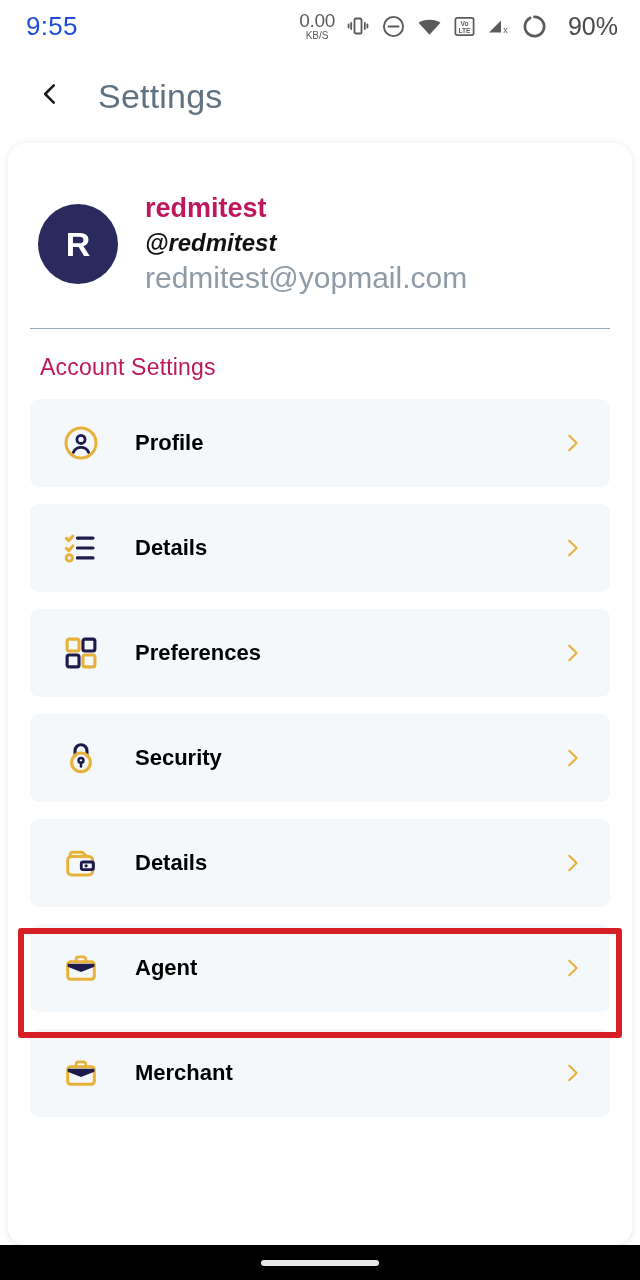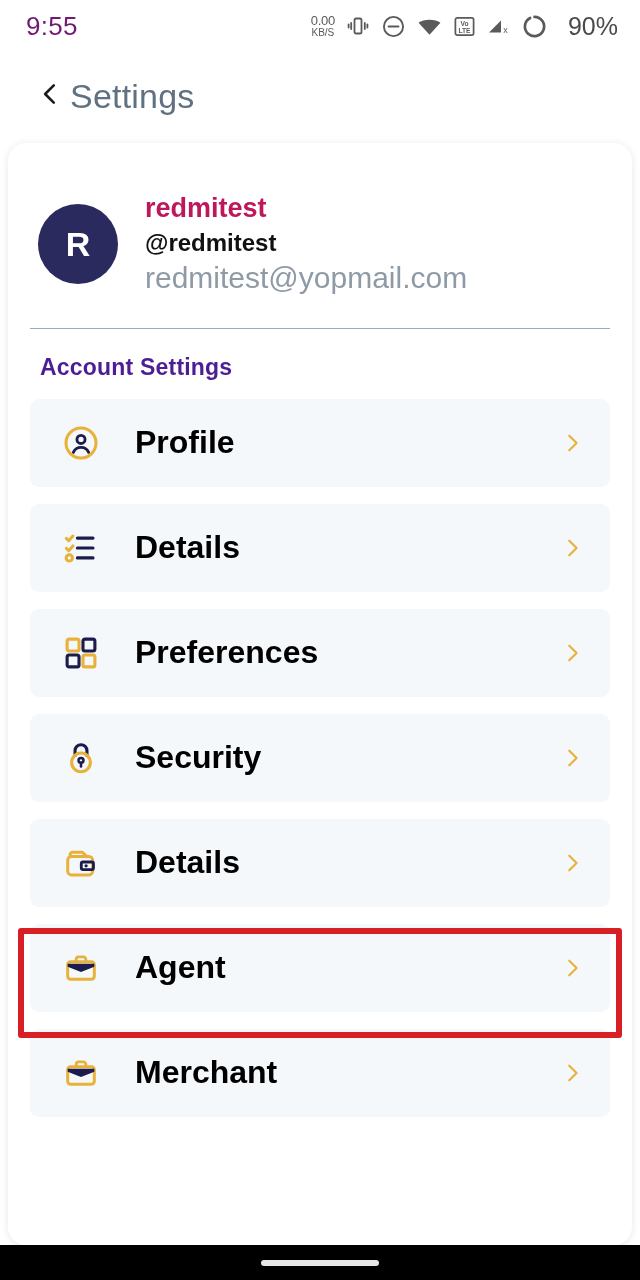--- a/index.html
+++ b/index.html
@@ -20,36 +20,36 @@
     height: 52px;
     display: flex;
     align-items: center;
     justify-content: space-between;
     padding: 0 22px 0 26px;
     box-sizing: border-box;
     background: #ffffff;
   }
   .status-time {
     font-size: 26px;
-    color: #701a75;
+    color: #1d4ed8;
     letter-spacing: 0.3px;
   }
   .status-icons {
     display: flex;
     align-items: center;
     gap: 11px;
   }
   .netspeed {
     display: flex;
     flex-direction: column;
     align-items: center;
     line-height: 1;
     color: #5a5a5a;
   }
-  .netspeed .rate { font-size: 13px; letter-spacing: -0.3px; }
+  .netspeed .rate { font-size: 19px; letter-spacing: -0.3px; }
   .netspeed .unit { font-size: 10px; margin-top: 1px; }
   .status-icons svg { display: block; }
   .status-batt {
     font-size: 25px;
     color: #4a4a4a;
     margin-left: 10px;
   }
 
   
   .header {
@@ -64,20 +64,21 @@
     width: 40px;
     height: 40px;
     display: flex;
     align-items: center;
     justify-content: center;
     cursor: pointer;
   }
   .page-title {
     font-size: 34px;
     color: #607181;
+    margin-left: 28px;
     letter-spacing: 0.2px;
   }
 
   
   .card {
     position: absolute;
     left: 8px;
     right: 8px;
     top: 143px;
     bottom: 35px;
@@ -117,37 +118,38 @@
     font-size: 27px;
     font-weight: bold;
     color: #be185d;
     line-height: 1.32;
   }
   .p-handle {
     font-size: 24px;
     font-weight: bold;
     color: #111111;
     line-height: 1.32;
+    font-style: italic;
   }
   .p-email {
     font-size: 30px;
     color: #8e9aa6;
     line-height: 1.32;
   }
 
   .divider {
     height: 1px;
     background: #9aabbd;
     margin: 30px 22px 0 22px;
   }
 
   .section-title {
     font-size: 23px;
-    font-weight: bold;
-    color: #4c1d95;
+    font-weight: normal;
+    color: #be185d;
     padding: 25px 0 0 32px;
     letter-spacing: 0.2px;
   }
 
   
   .rows {
     padding: 18px 22px 0 22px;
   }
   .row {
     height: 88px;
@@ -163,21 +165,21 @@
   .row-icon {
     width: 38px;
     height: 38px;
     display: flex;
     align-items: center;
     justify-content: center;
     flex: none;
   }
   .row-label {
     margin-left: 35px;
-    font-size: 32px;
+    font-size: 22px;
     font-weight: bold;
     color: #000000;
     flex: 1;
   }
   .row-chevron {
     display: flex;
     align-items: center;
     justify-content: center;
     width: 28px;
   }

